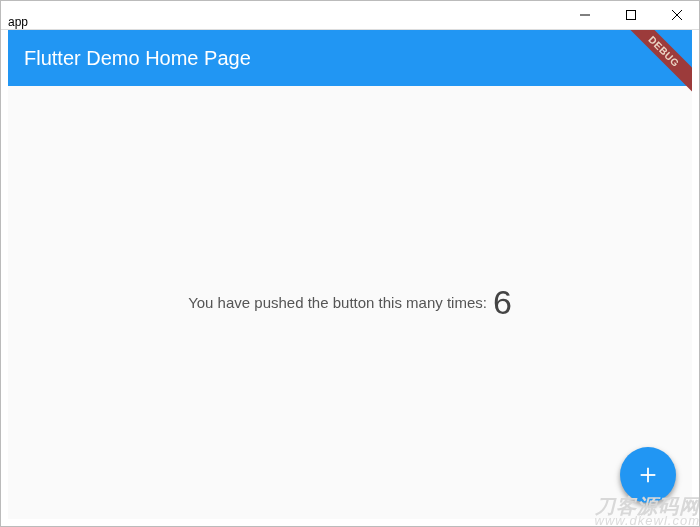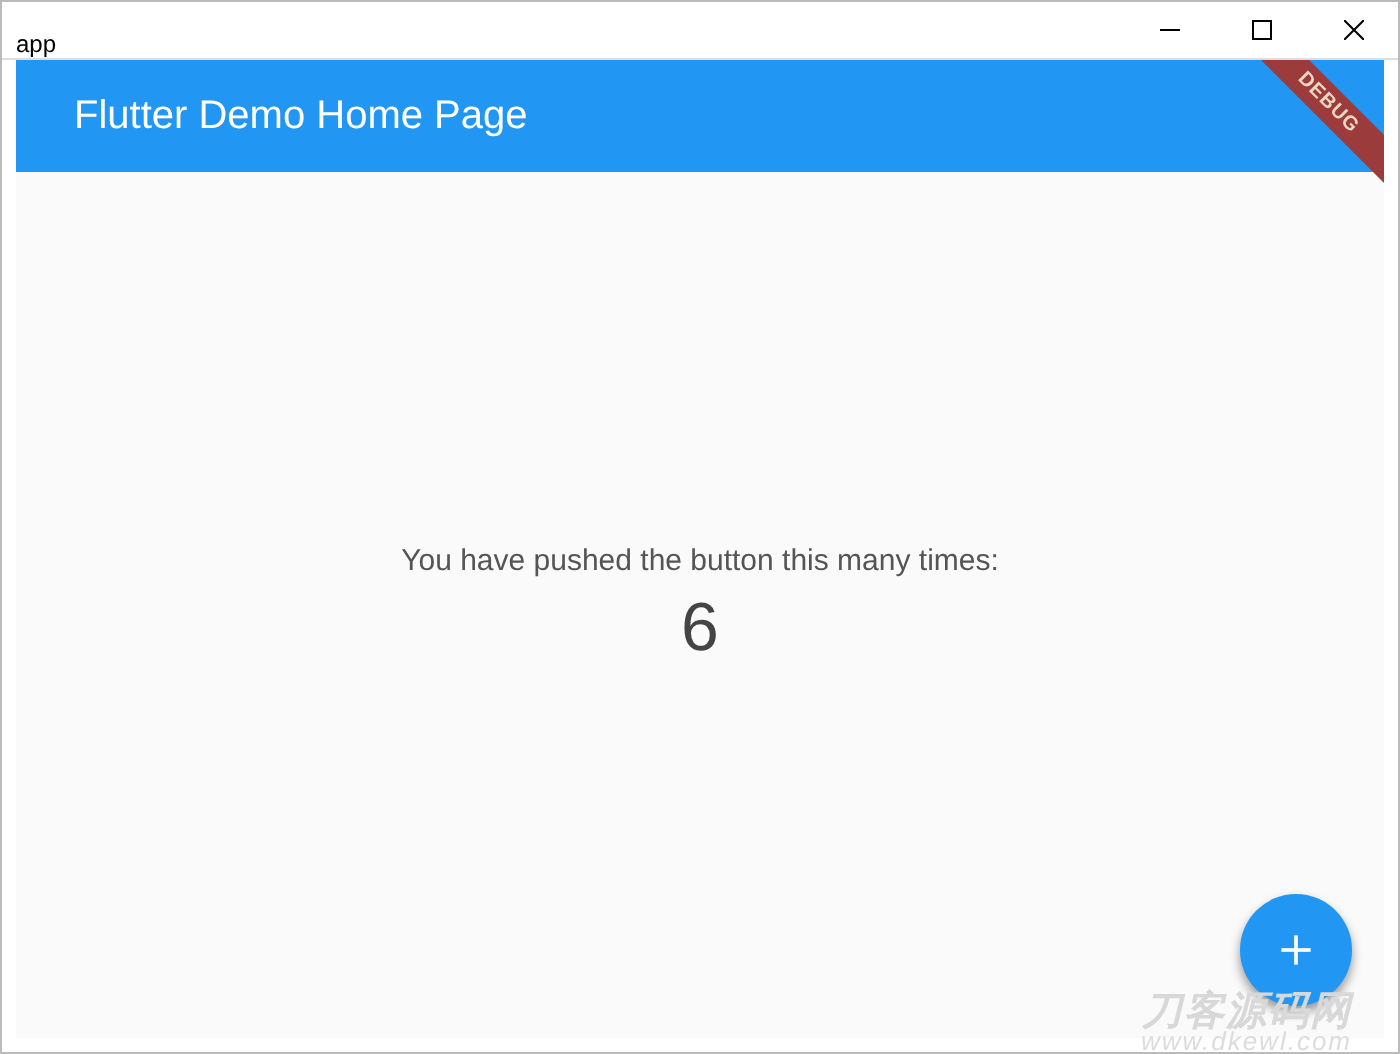--- a/index.html
+++ b/index.html
@@ -64,21 +64,21 @@
       bottom: 8px;
       background: #fafafa;
       overflow: hidden;
     }
     
     .app-bar {
       height: 56px;
       background: #2196F3;
       display: flex;
       align-items: center;
-      padding-left: 29px;
+      padding-left: 16px;
       color: #fff;
       font-size: 20px;
       font-weight: 400;
     }
     
     .debug-banner {
       position: absolute;
       top: 0;
       right: 0;
       width: 100px;
@@ -101,21 +101,21 @@
       letter-spacing: 0.5px;
     }
     
     .body-center {
       position: absolute;
       top: 56px;
       left: 0;
       right: 0;
       bottom: 0;
       display: flex;
-      flex-direction: column;
+      flex-direction: row;
       align-items: center;
       justify-content: center;
       gap: 6px;
     }
     .push-text {
       font-size: 15px;
       color: #555;
     }
     .counter {
       font-size: 34px;
@@ -137,21 +137,21 @@
       box-shadow: 0 3px 6px rgba(0,0,0,0.25), 0 3px 4px rgba(0,0,0,0.18);
       cursor: pointer;
     }
     .fab svg {
       stroke: #fff;
       stroke-width: 2;
     }
     
     .watermark {
       position: absolute;
-      right: 24px;
+      right: 0;
       bottom: 0;
       text-align: right;
       pointer-events: none;
       line-height: 1;
     }
     .wm-cn {
       font-size: 20px;
       font-weight: bold;
       font-style: italic;
       color: #d8d8d8;

